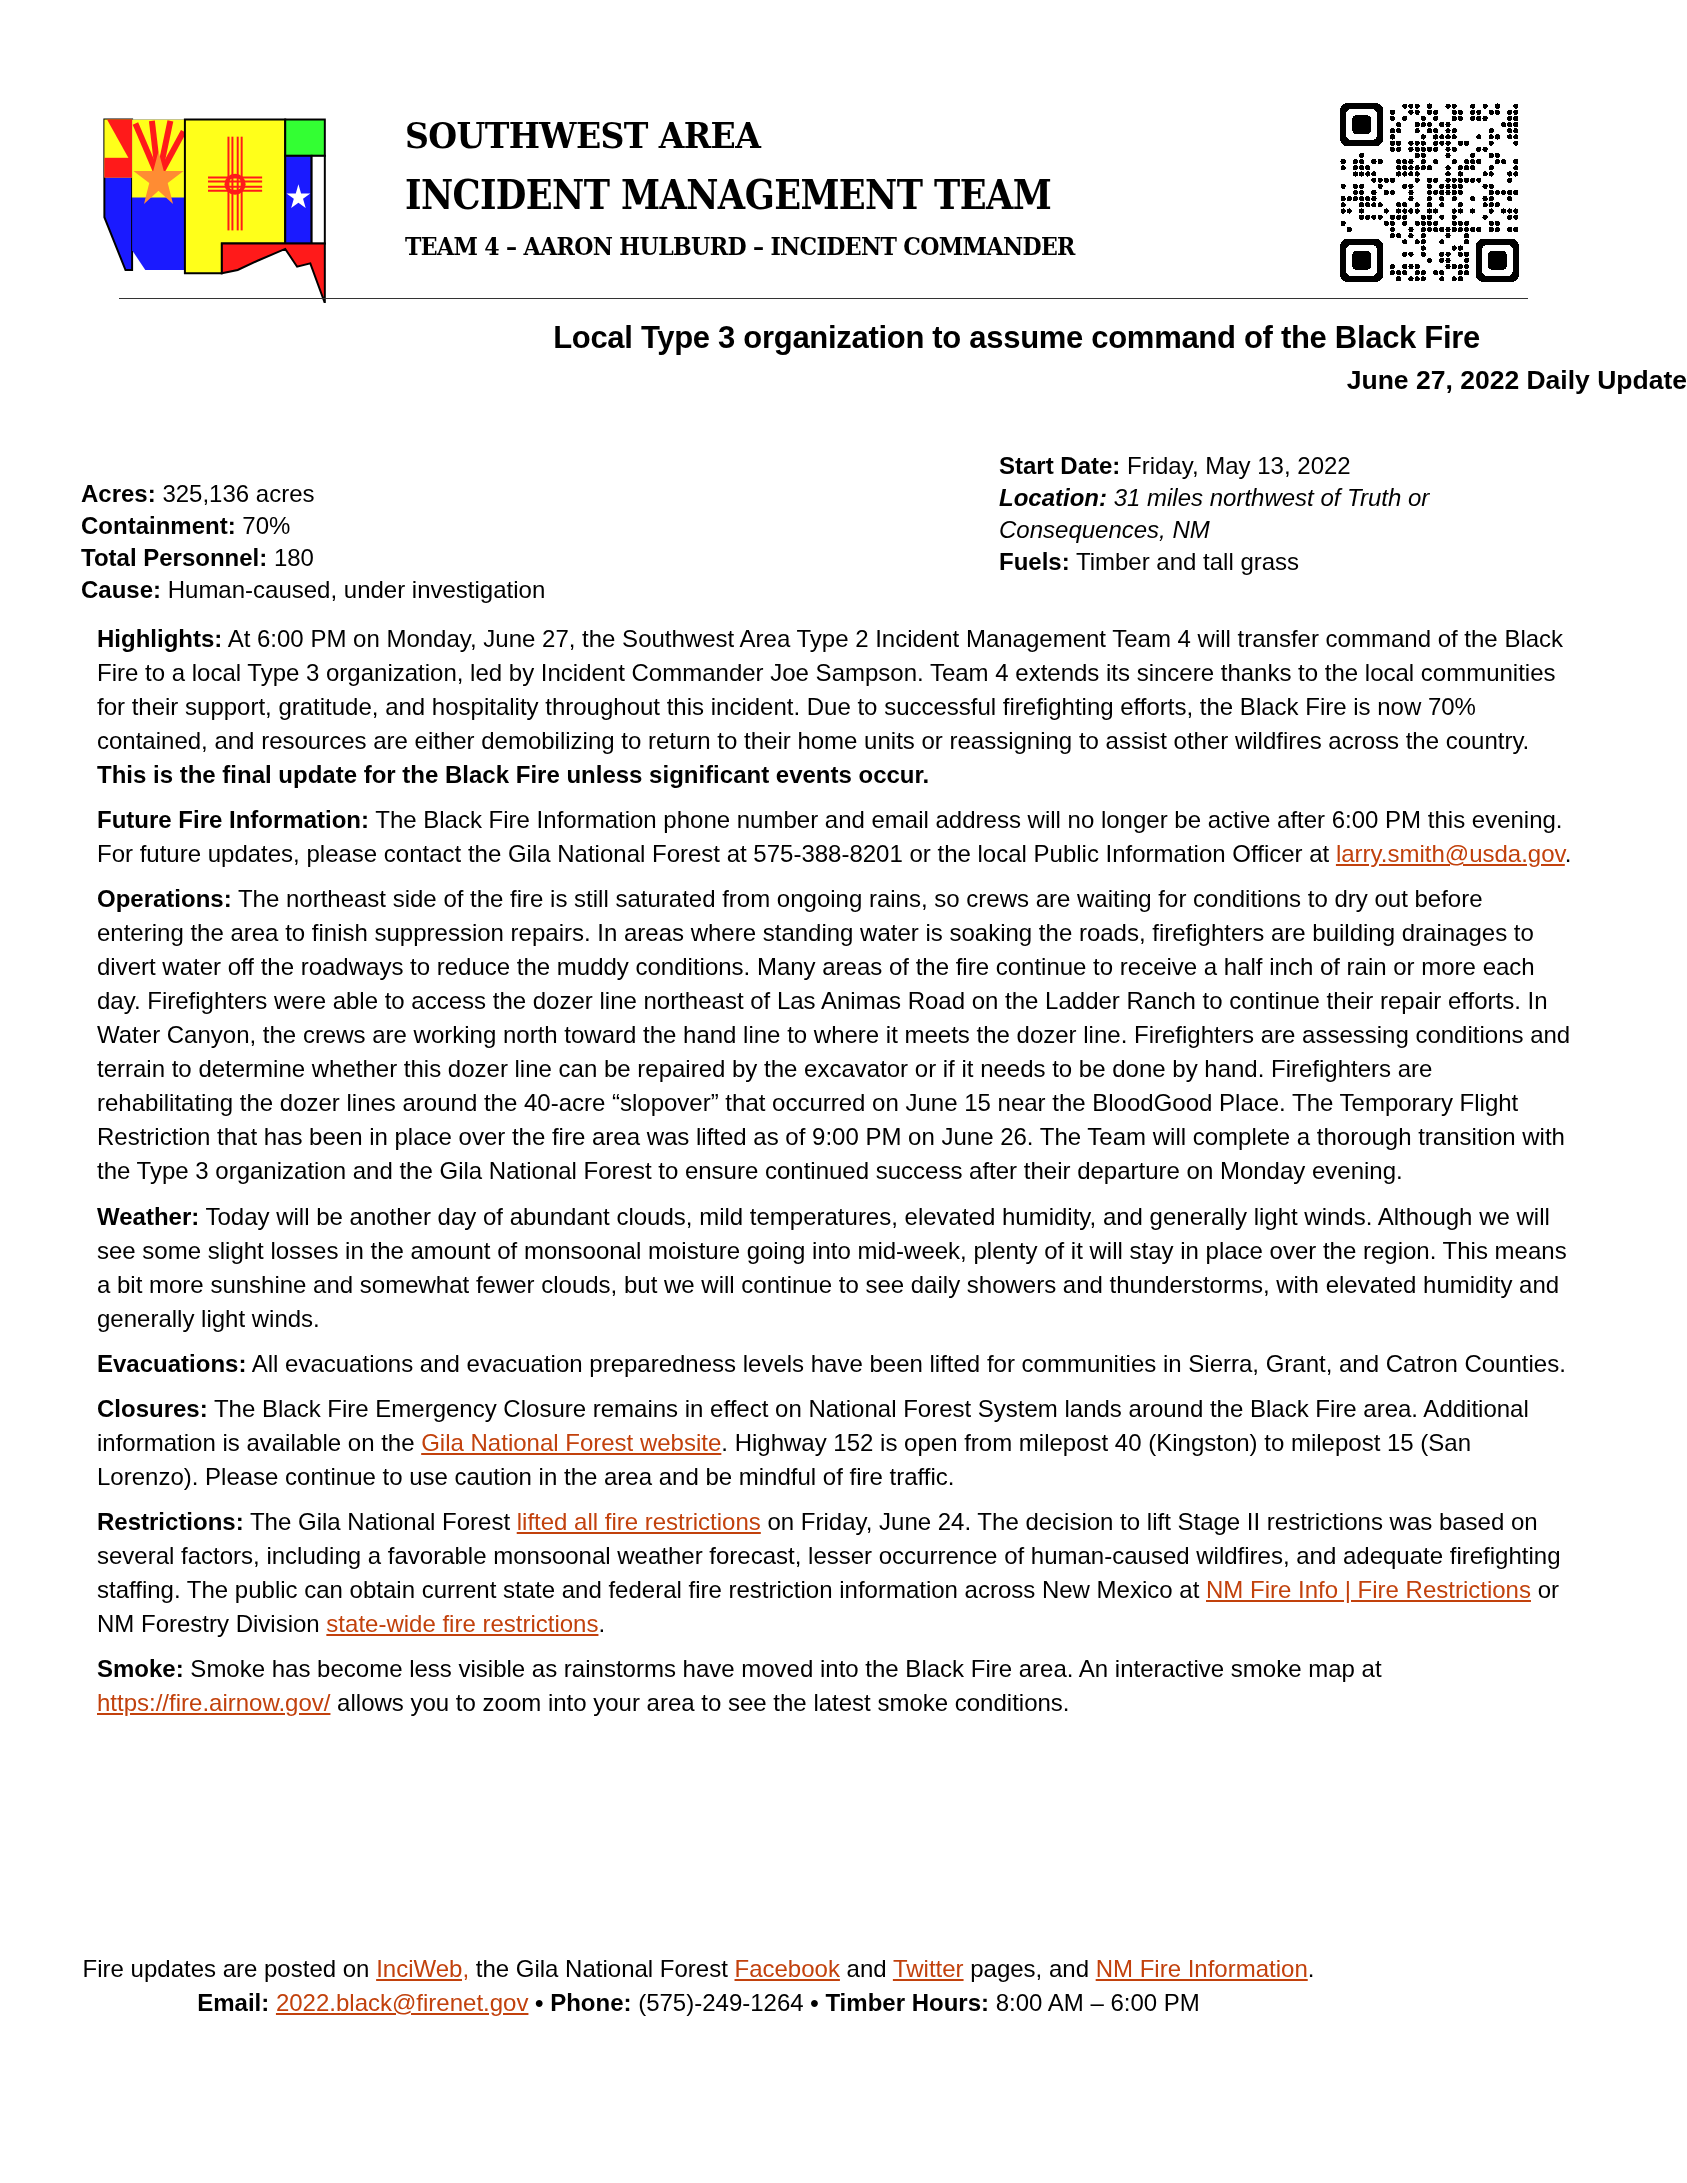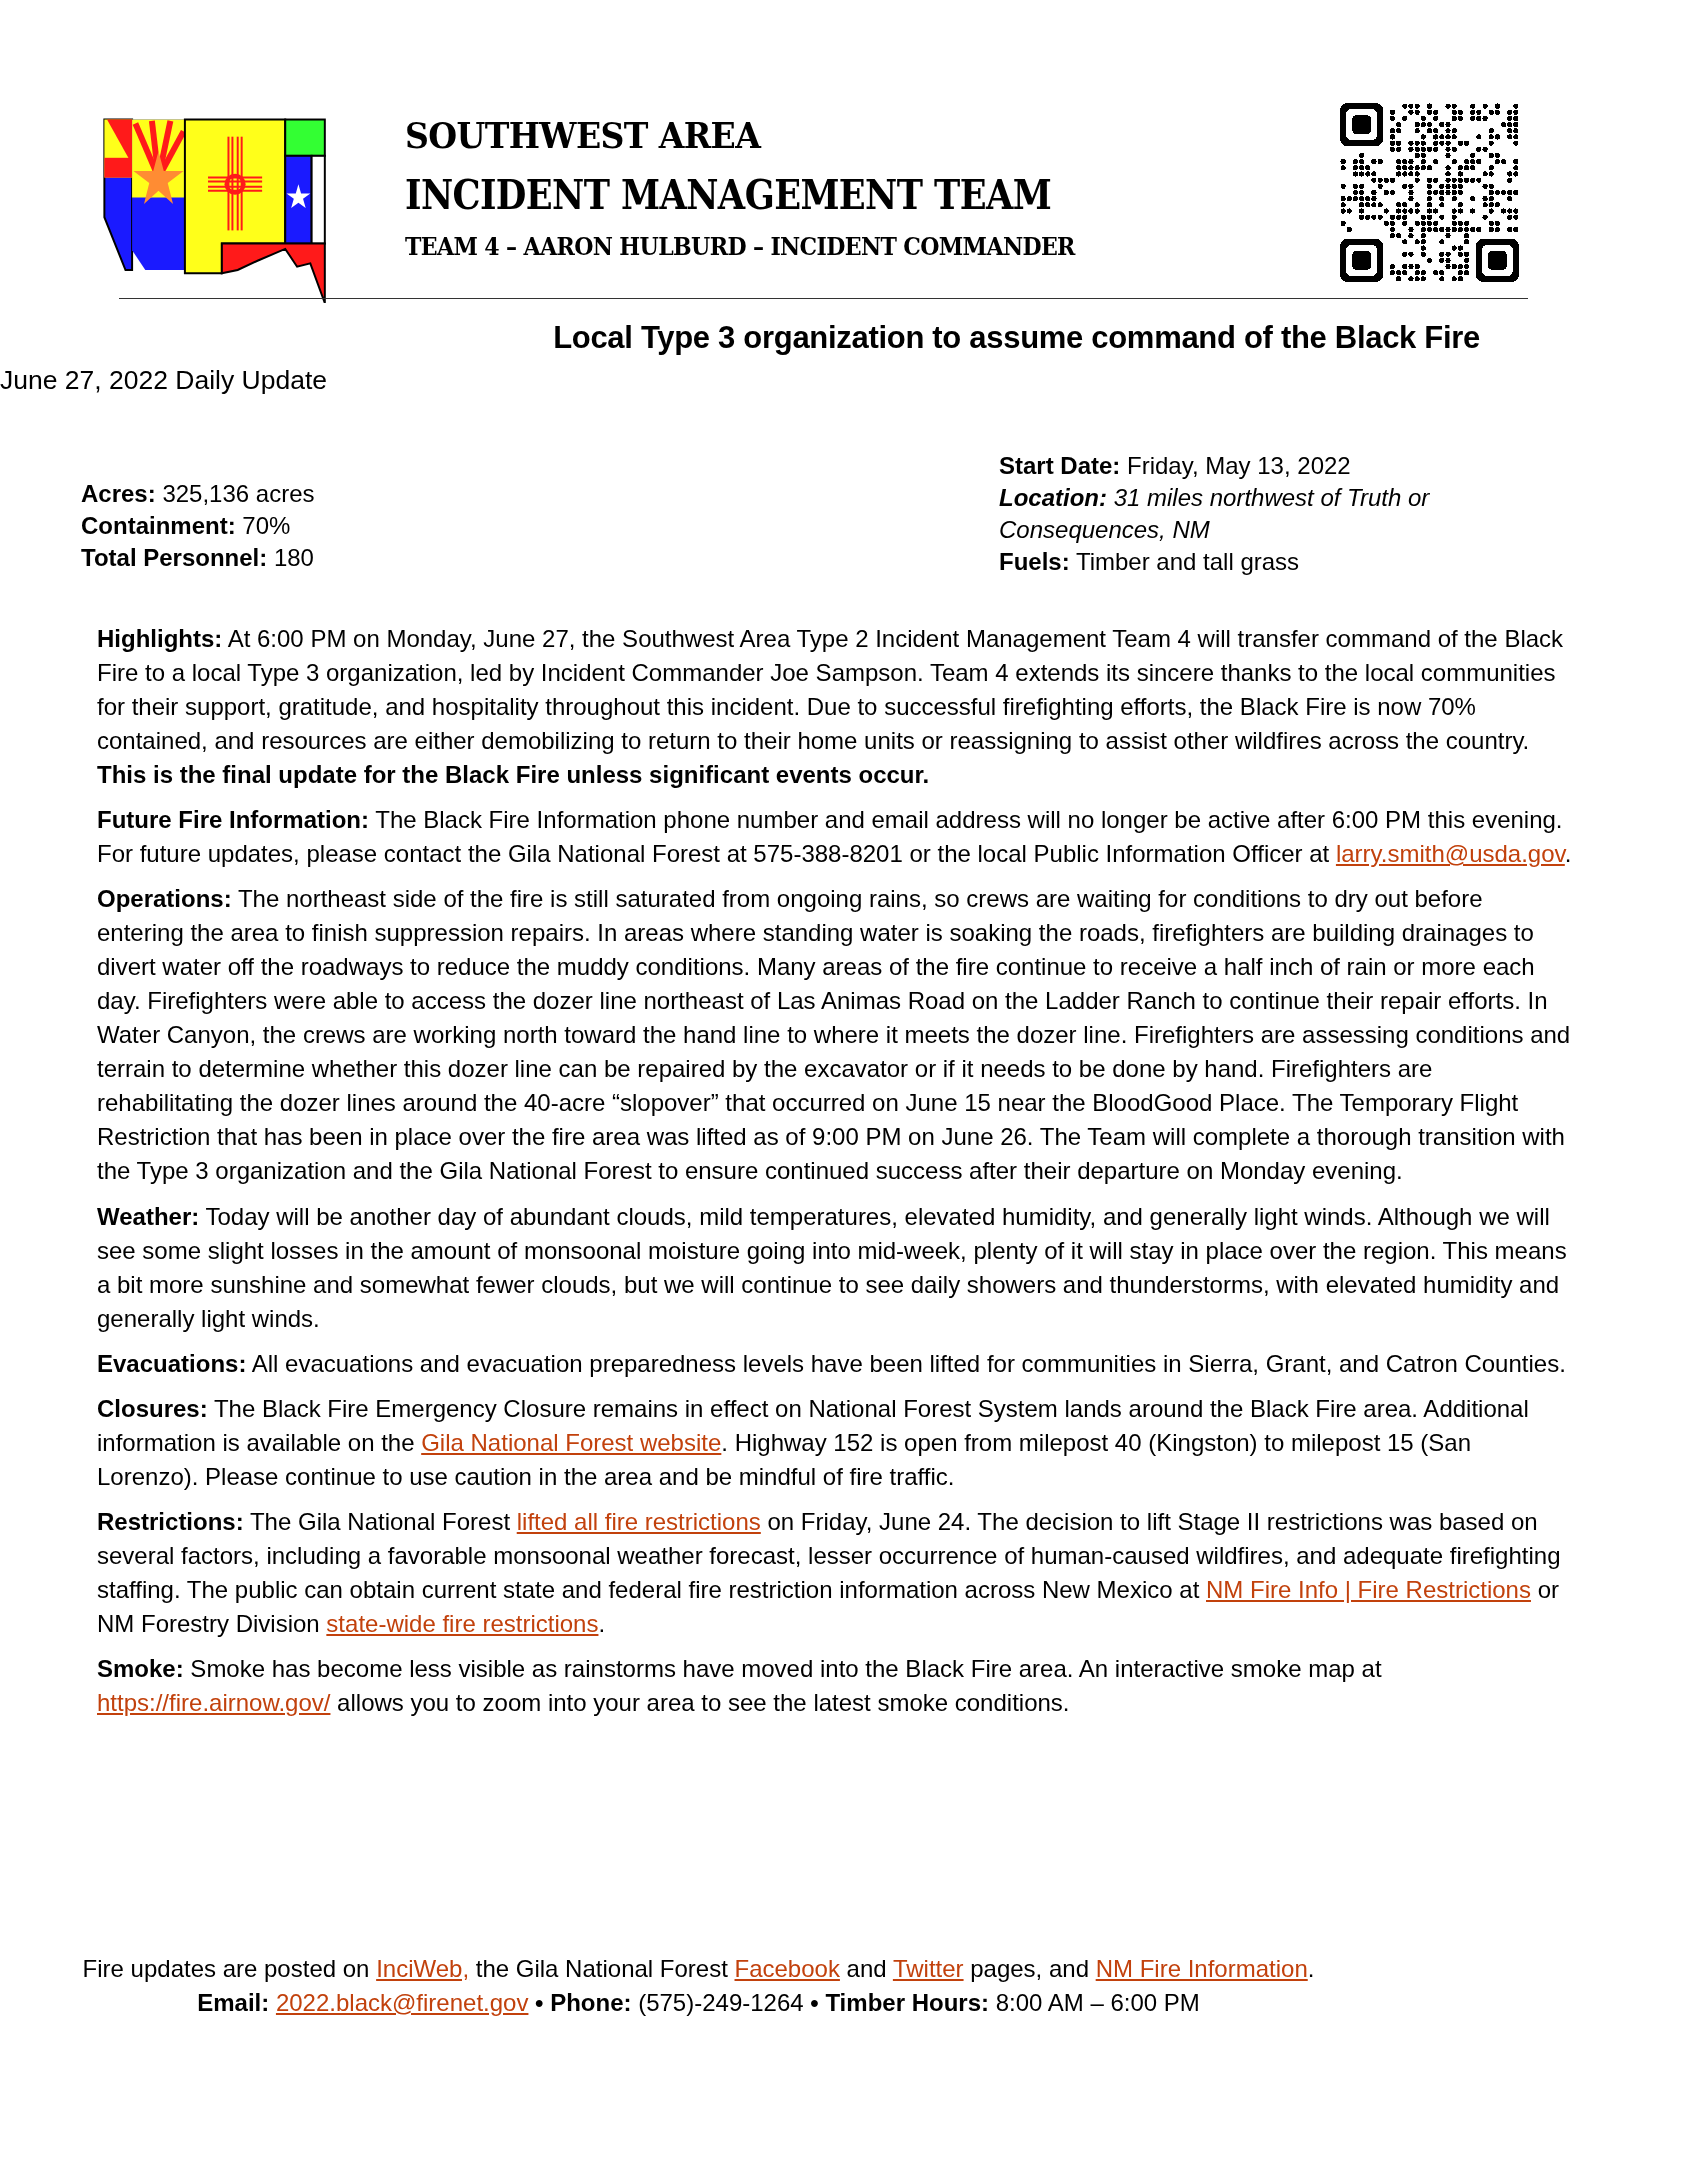--- a/index.html
+++ b/index.html
@@ -17,22 +17,23 @@
     .hdr-2 { top: 171px; font-size: 41px; transform: scaleX(0.86); }
     .hdr-3 { top: 232px; font-size: 24px; transform: scaleX(0.92); }
     .qr { position: absolute; left: 1340px; top: 103px; width: 179px; height: 179px; }
     .rule { position: absolute; left: 119px; top: 298px; width: 1409px; height: 1.3px; background: #333; }
 
     .doc-title {
       position: absolute; left: 0; width: 1480px; top: 320px; text-align: right;
       font-size: 31px; font-weight: bold; letter-spacing: -0.3px;
     }
     .doc-sub {
-      position: absolute; left: 0; width: 1687px; top: 365px; text-align: left;
+      position: absolute; left: 0; width: 1687px; top: 365px; text-align: right;
       font-size: 26.5px;
+      font-weight: bold;
     }
 
     .facts { position: absolute; top: 450px; font-size: 24px; line-height: 32px; }
     .facts-left { left: 81px; width: 794px; margin-top: 28px; }
     .facts-right { left: 999px; width: 503px; }
     .facts .row { white-space: nowrap; }
     .facts-right .row.wrap { white-space: normal; font-style: italic; }
     b { font-weight: bold; }
 
     .body-text {
@@ -433,20 +434,21 @@
 
 <div class="rule"></div>
 
 <div class="doc-title">Local Type 3 organization to assume command of the Black Fire</div>
 <div class="doc-sub">June 27, 2022 Daily Update</div>
 
 <div class="facts facts-left">
   <div class="row"><b>Acres:</b><span> 325,136 acres</span></div>
   <div class="row"><b>Containment:</b><span> 70%</span></div>
   <div class="row"><b>Total Personnel:</b><span> 180</span></div>
+  <div class="row"><b>Cause:</b><span> Human-caused, under investigation</span></div>
 </div>
 
 <div class="facts facts-right">
   <div class="row"><b>Start Date:</b><span> Friday, May 13, 2022</span></div>
   <div class="row wrap"><b>Location:</b><span> 31 miles northwest of Truth or Consequences, NM</span></div>
   <div class="row"><b>Fuels:</b><span> Timber and tall grass</span></div>
 </div>
 
 <div class="body-text">
   <p class="para"><b>Highlights:</b><span> At 6:00 PM on Monday, June 27, the Southwest Area Type 2 Incident Management Team 4 will transfer command of the Black Fire to a local Type 3 organization, led by Incident Commander Joe Sampson. Team 4 extends its sincere thanks to the local communities for their support, gratitude, and hospitality throughout this incident. Due to successful firefighting efforts, the Black Fire is now 70% contained, and resources are either demobilizing to return to their home units or reassigning to assist other wildfires across the country. </span><b>This is the final update for the Black Fire unless significant events occur.</b></p>

